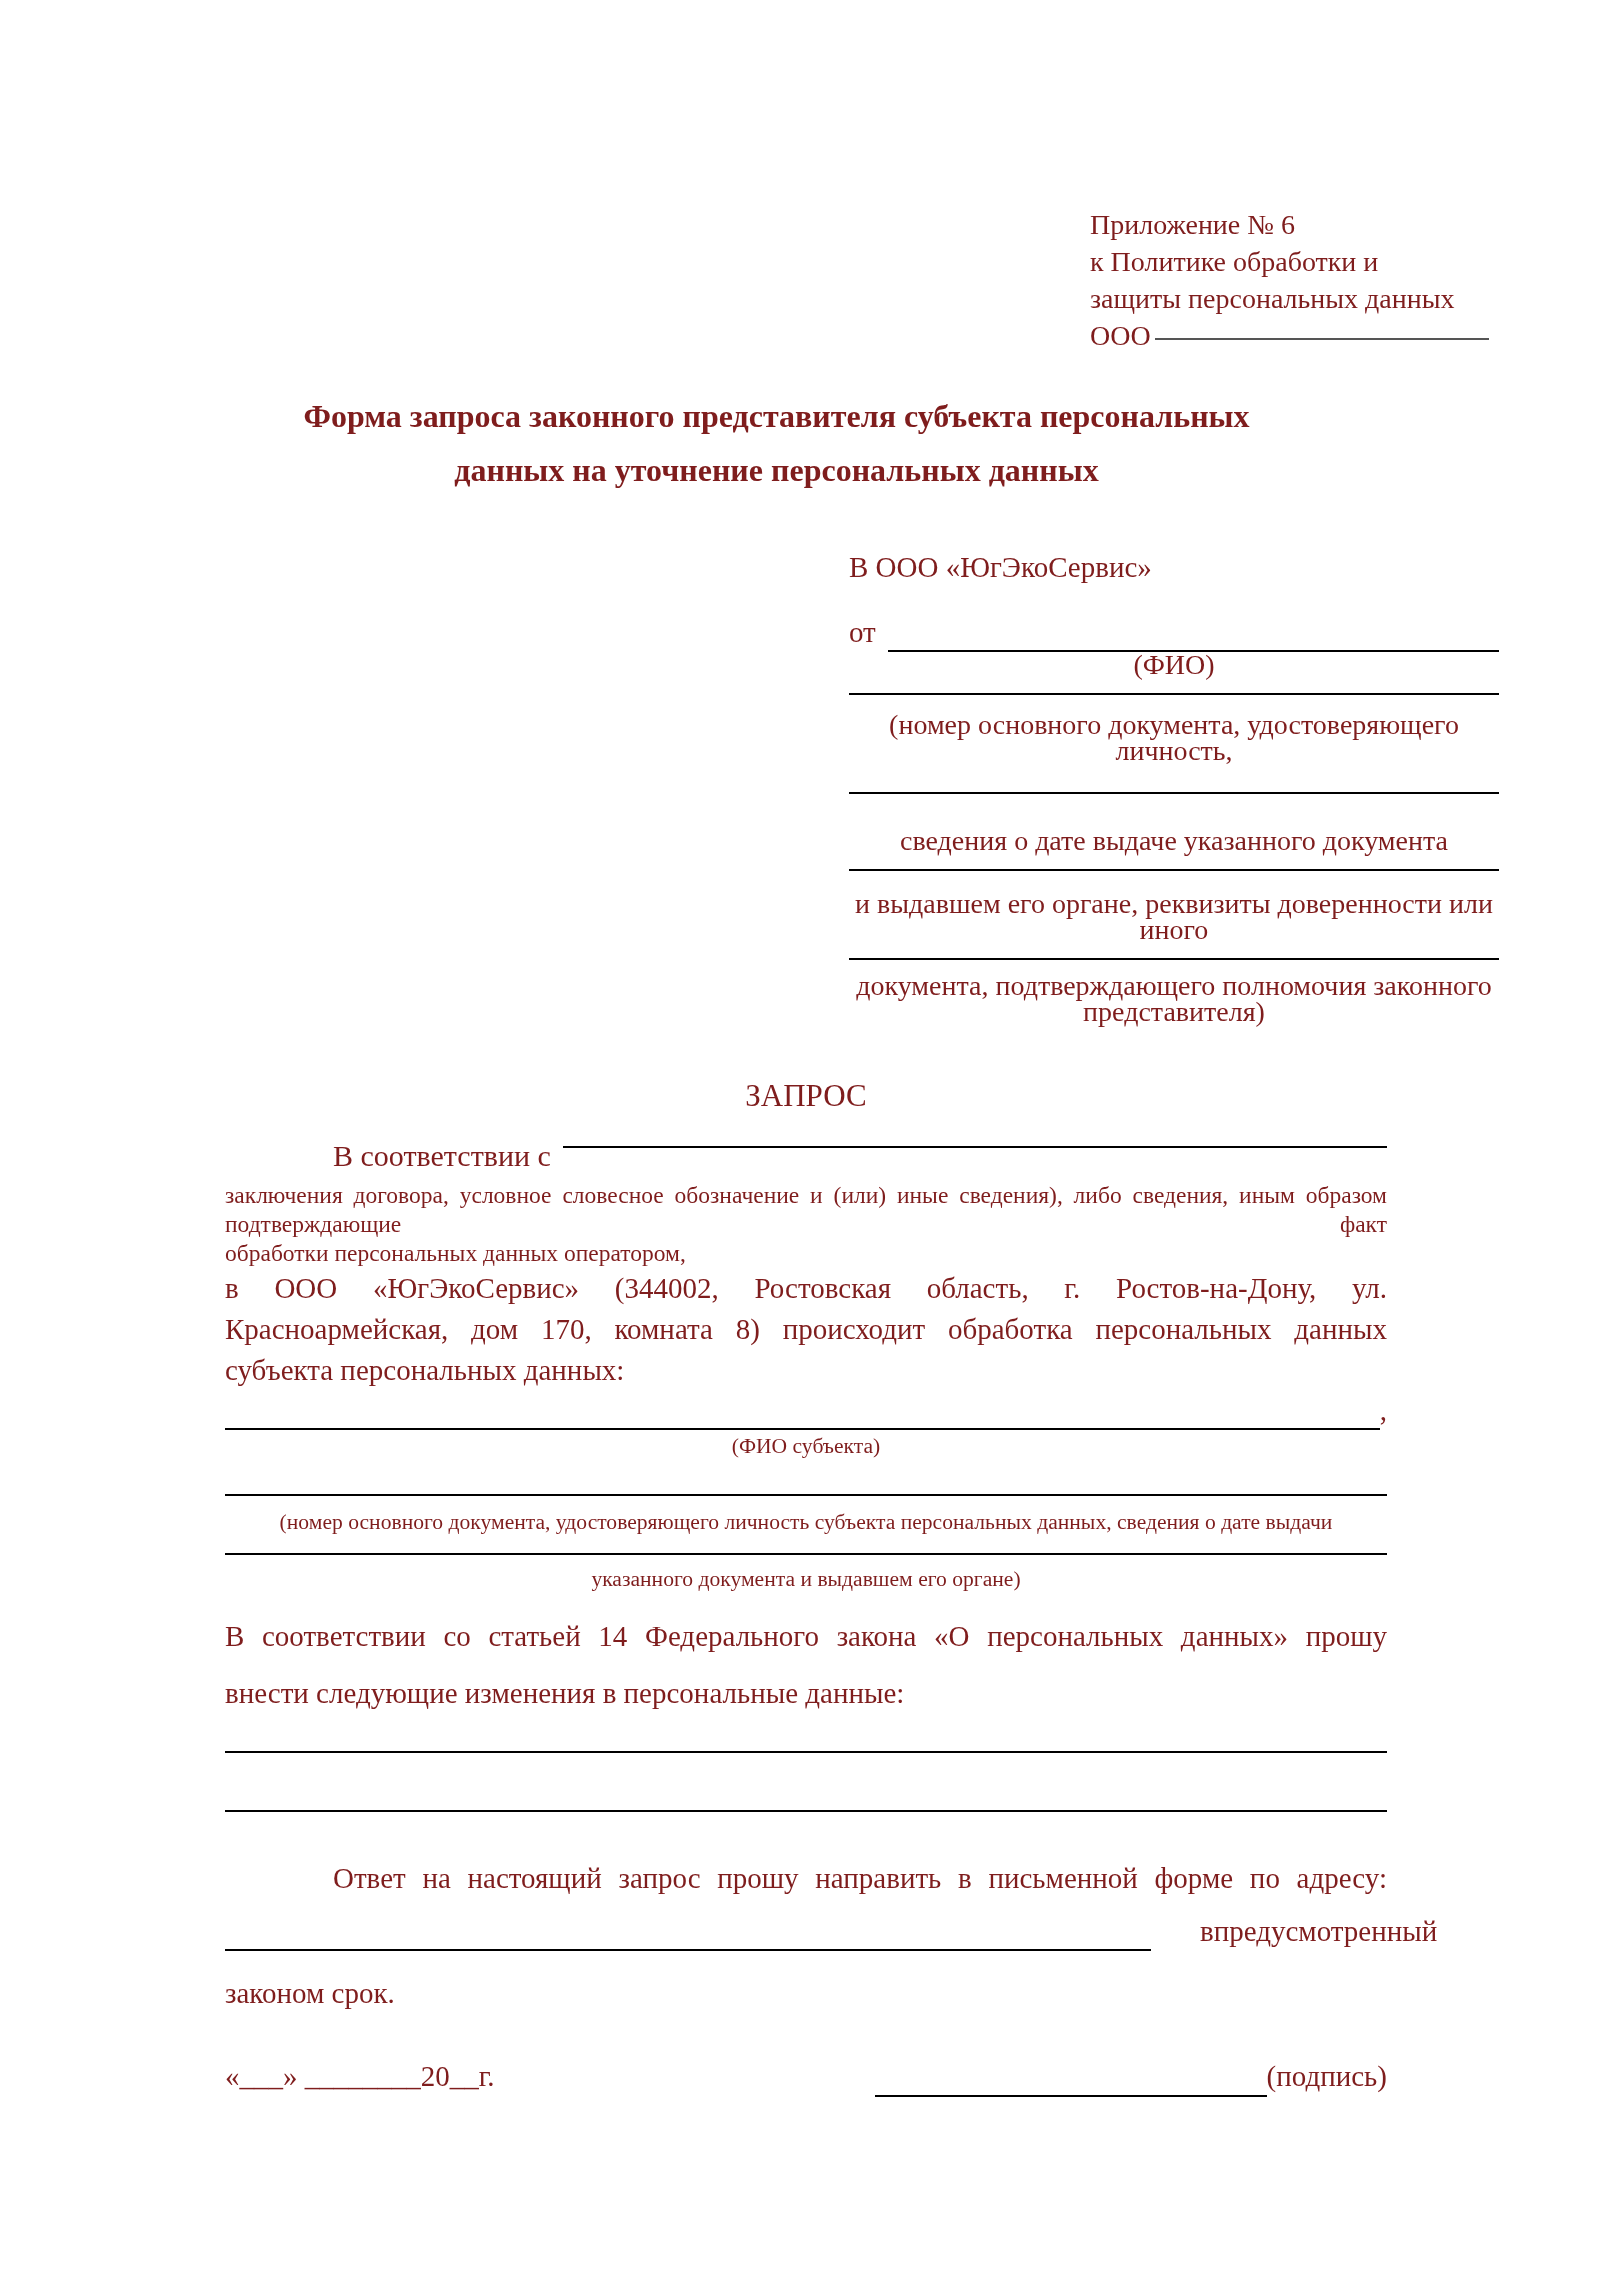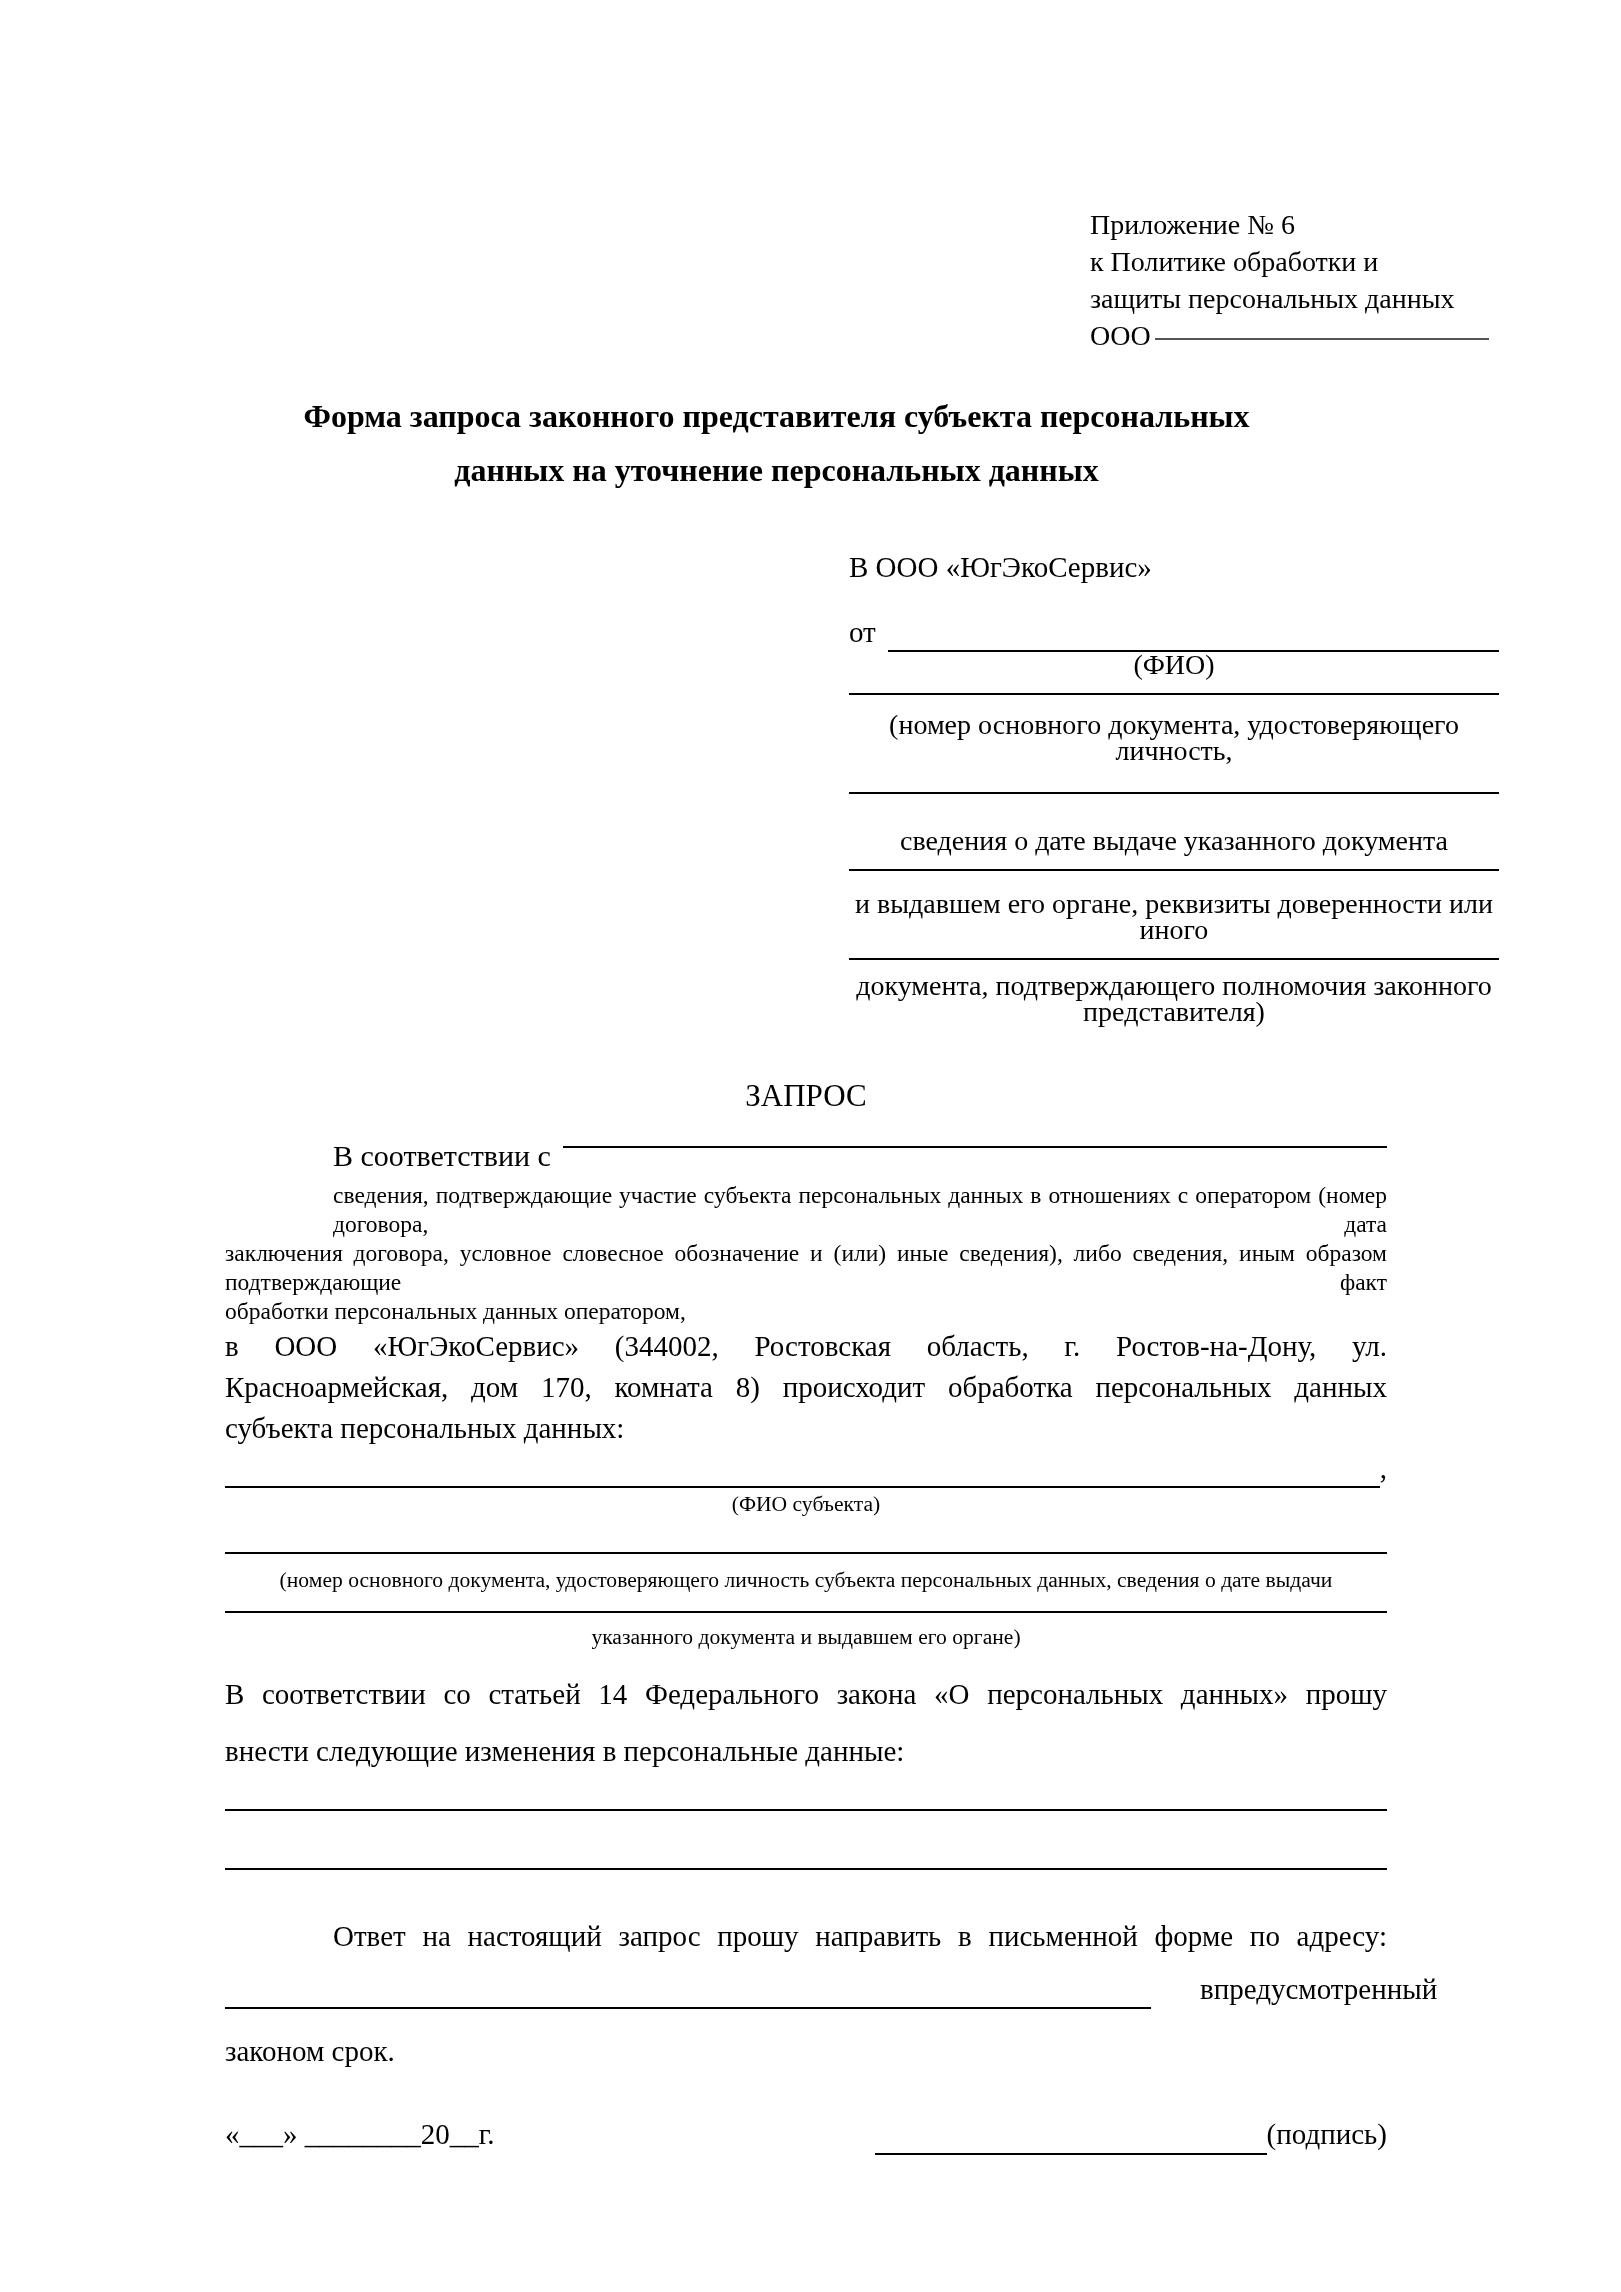--- a/index.html
+++ b/index.html
@@ -1,21 +1,21 @@
 <!DOCTYPE html>
 <html lang="ru"><head>
 <meta charset="utf-8">
 <style>
   html,body{margin:0;padding:0;background:#ffffff;}
   .page{
     position:relative;
     width:1518px;
     height:2293px;
     background:#fff;
-    color:#000000;
+    color:#7f1d1d;
     font-family:"Liberation Serif","DejaVu Serif",serif;
     box-sizing:border-box;
     padding:206px 131px 0 225px;
     overflow:hidden;
   }
   
   .header-block{margin-left:865px;width:399px;font-size:28px;line-height:37px;}
   .ooo-row{display:flex;align-items:center;}
   .ooo-fill{flex:1;height:6.9px;border-bottom:2px solid #555;margin-left:3.9px;}
   
@@ -94,21 +94,20 @@
 
   <div class="zapros">ЗАПРОС</div>
 
   <div class="accord-row">
     <span class="accord-indent"></span>
     <span>В соответствии с</span>
     <span class="fill"></span>
   </div>
 
   <div class="fineprint">
-    <div class="jl first">сведения, подтверждающие участие субъекта персональных данных в отношениях с оператором (номер договора, дата</div>
     <div class="jl">заключения договора, условное словесное обозначение и (или) иные сведения), либо сведения, иным образом подтверждающие факт</div>
     <div>обработки персональных данных оператором,</div>
   </div>
 
   <div class="op-para">
     <div class="jl">в ООО «ЮгЭкоСервис» (344002, Ростовская область, г. Ростов-на-Дону, ул.</div>
     <div class="jl">Красноармейская, дом 170, комната 8) происходит обработка персональных данных</div>
     <div>субъекта персональных данных:</div>
   </div>
 

